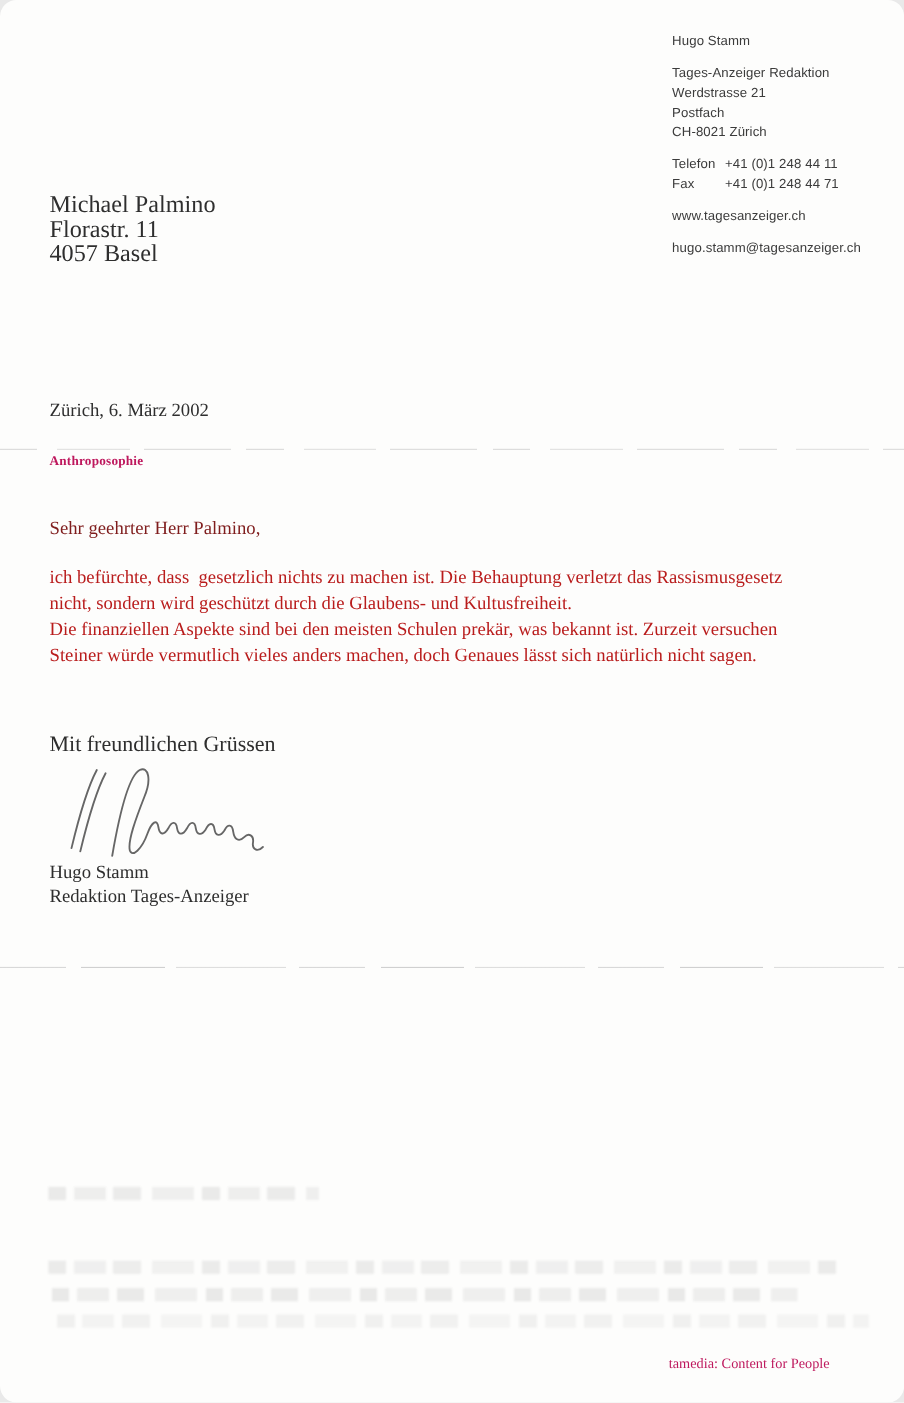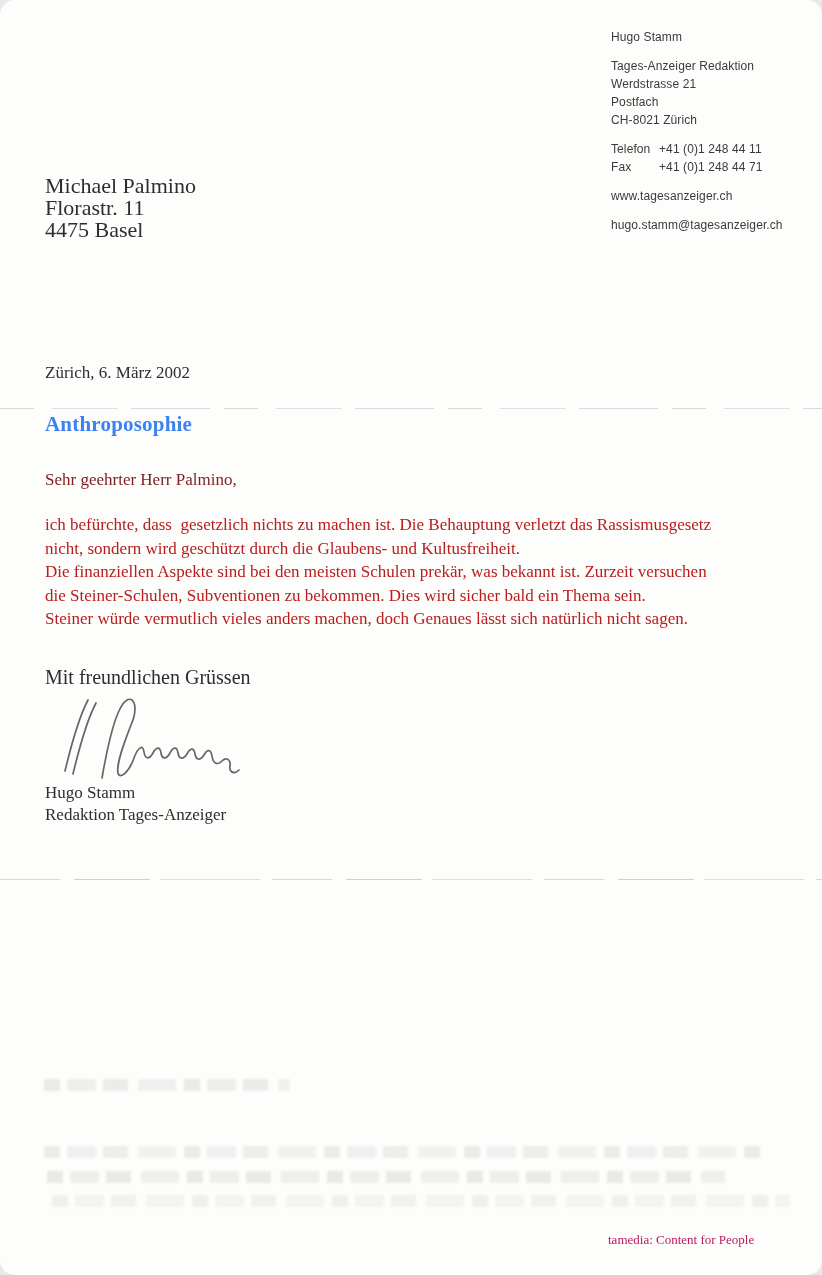--- a/index.html
+++ b/index.html
@@ -43,23 +43,23 @@
   
   .dateline{
     position:absolute;
     left:45px; top:363px;
     font-size:17px;
     color:#2e2e2e;
   }
   .subject{
     position:absolute;
     left:45px; top:412px;
-    font-size:21px;
+    font-size:12px;
     font-weight:bold;
-    color:#3b82f6;
+    color:#be185d;
     letter-spacing:.2px;
   }
   
   .salutation{
     position:absolute;
     left:45px; top:470px;
     font-size:17px;
     color:#7f1d1d;
   }
   .body-par{
@@ -154,36 +154,35 @@
         <span>+41 (0)1 248 44 71</span>
       </div>
     </div>
     <div class="grp">www.tagesanzeiger.ch</div>
     <div class="grp">hugo.stamm@tagesanzeiger.ch</div>
   </div>
 
   <div class="recipient">
     <div>Michael Palmino</div>
     <div>Florastr. 11</div>
-    <div>4475 Basel</div>
+    <div>4057 Basel</div>
   </div>
 
   <div class="dateline">Zürich, 6. März 2002</div>
 
   <div class="fold fold-1"></div>
 
   <div class="subject">Anthroposophie</div>
 
   <div class="salutation">Sehr geehrter Herr Palmino,</div>
 
   <div class="body-par">
     <div class="line">ich befürchte, dass  gesetzlich nichts zu machen ist. Die Behauptung verletzt das Rassismusgesetz</div>
     <div class="line">nicht, sondern wird geschützt durch die Glaubens- und Kultusfreiheit.</div>
     <div class="line">Die finanziellen Aspekte sind bei den meisten Schulen prekär, was bekannt ist. Zurzeit versuchen</div>
-    <div class="line">die Steiner-Schulen, Subventionen zu bekommen. Dies wird sicher bald ein Thema sein.</div>
     <div class="line">Steiner würde vermutlich vieles anders machen, doch Genaues lässt sich natürlich nicht sagen.</div>
   </div>
 
   <div class="closing">Mit freundlichen Grüssen</div>
 
   <div class="signature">
     <svg viewBox="0 0 192 84" xmlns="http://www.w3.org/2000/svg">
       <g fill="none" stroke="#4c4c4c" stroke-width="1.7" stroke-linecap="round" opacity="0.85">
         <path d="M13,74 C19,49 28,18 36,3"></path>
         <path d="M21,77 C27,52 36,21 44,6"></path>

